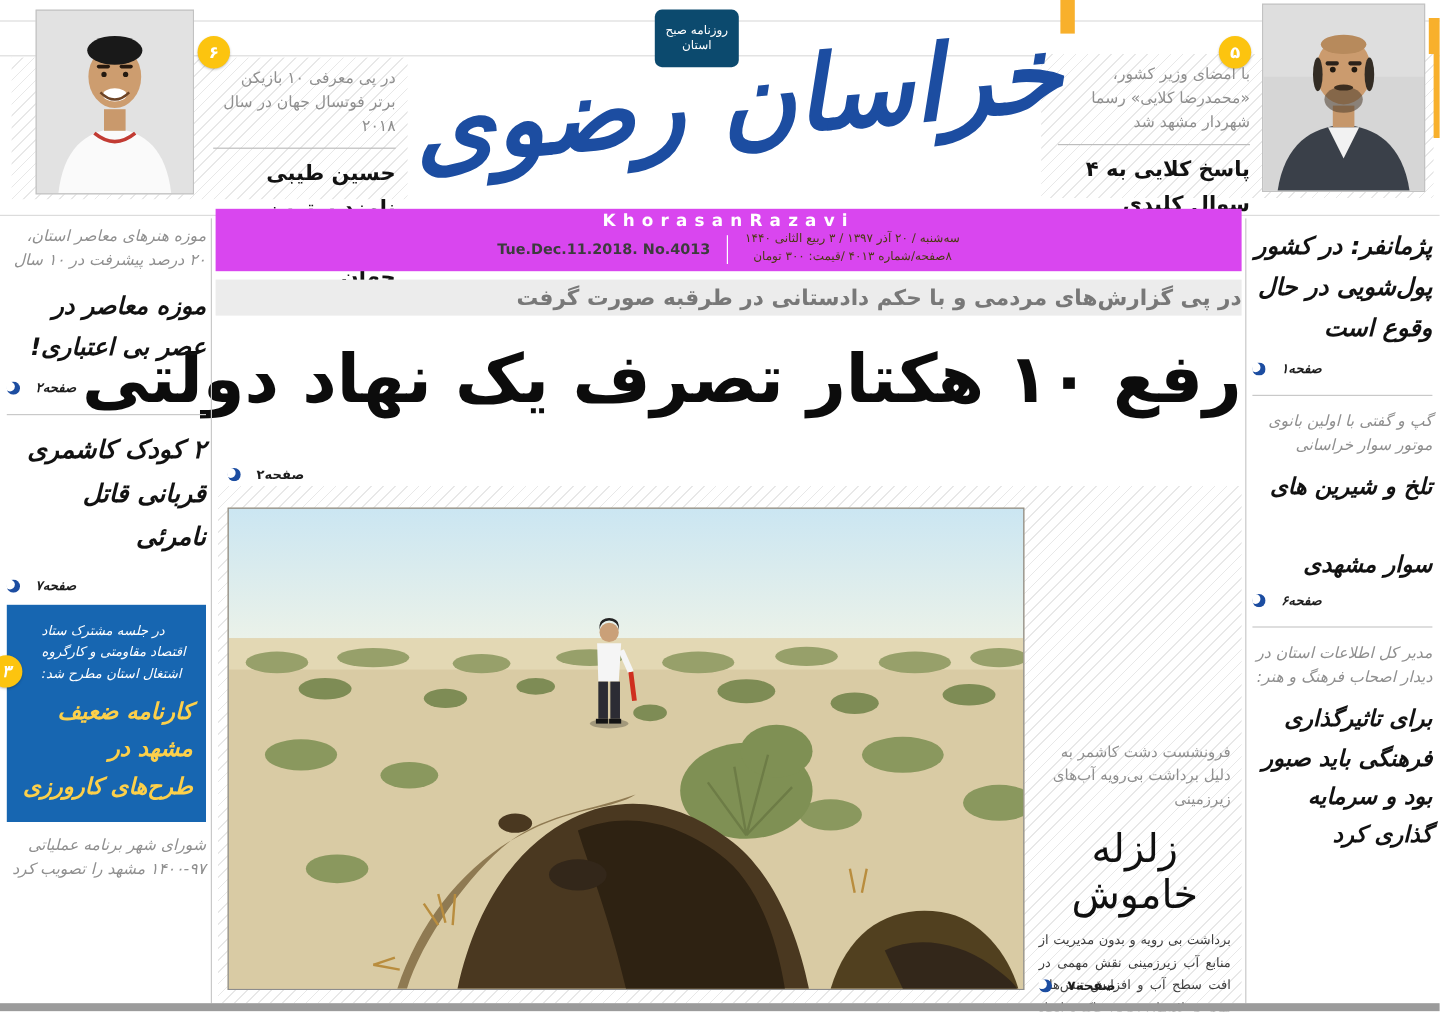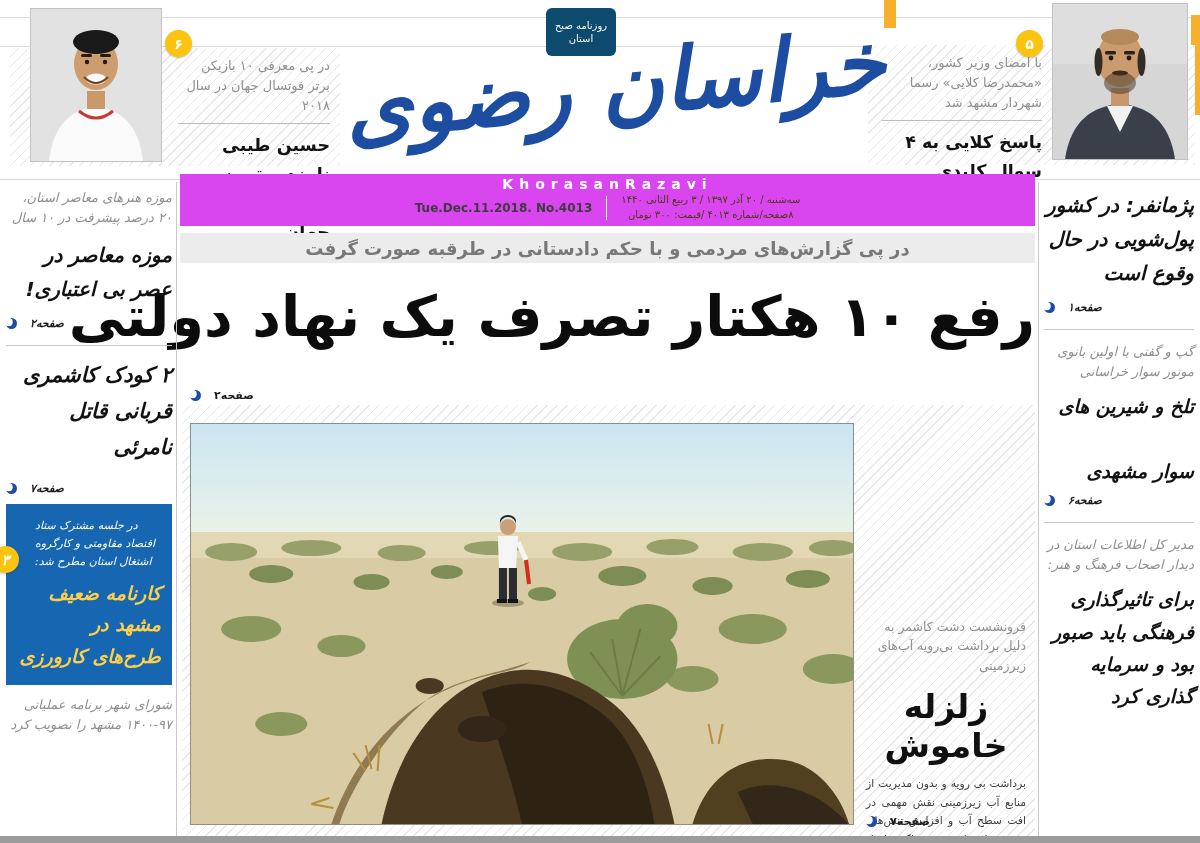--- a/index.html
+++ b/index.html
@@ -27,34 +27,34 @@
         padding:2px;box-sizing:border-box;z-index:4;}
   
   .orange-strip{position:absolute;left:180px;top:174px;width:855px;height:52px;background:#d946ef;z-index:2;}
   .latin{text-align:center;color:#fff;font-weight:bold;font-size:14px;letter-spacing:6px;padding-top:2px;direction:ltr;}
   .strip-row{display:flex;align-items:center;justify-content:center;gap:14px;margin-top:1px;}
   .fa-dates{font-size:10px;color:#4a3a12;text-align:center;line-height:1.45;}
   .strip-sep{width:1px;height:24px;background:#fff;}
   .en-date{direction:ltr;font-size:12px;font-weight:bold;color:#3c3c3c;}
   
   .lead-kicker{position:absolute;left:180px;top:233px;width:855px;height:30px;background:#ececec;
-        display:flex;align-items:center;justify-content:center;font-size:18px;font-weight:600;color:#787878;}
+        display:flex;align-items:center;font-size:18px;font-weight:600;color:#787878;}
   .lead-head{position:absolute;left:180px;top:264px;width:855px;text-align:center;font-size:56px;font-weight:800;
         color:#0c0c0c;letter-spacing:-1px;white-space:nowrap;line-height:1.9;}
   
   .pref{display:inline-flex;direction:ltr;align-items:center;gap:13px;}
   .pref b{font-size:11px;color:#1d1d1d;font-weight:bold;}
   .pref-row{text-align:left;}
   
   .center-panel{position:absolute;left:182px;top:405px;width:853px;height:431px;}
   .main-photo{position:absolute;left:8px;top:18px;width:662px;height:400px;border:1px solid #8d8d8d;background:#d9cba4;}
   .main-photo svg{display:block;width:100%;height:100%;}
   .photo-article{position:absolute;left:684px;top:212px;width:160px;height:212px;}
   .pa-kicker{font-size:12.5px;color:#8f8f8f;line-height:1.55;text-align:right;}
-  .pa-head{font-size:33px;font-weight:700;color:#101010;text-align:center;margin-top:12px;}
+  .pa-head{font-size:33px;font-weight:400;color:#101010;text-align:center;margin-top:12px;}
   .pa-body{font-size:10.8px;color:#3e3e3e;line-height:1.72;text-align:justify;margin-top:10px;}
   .pa-pref{position:absolute;left:0;bottom:-2px;}
   
   .col{position:absolute;font-style:italic;}
   .col .kicker{font-size:13px;}
   .col-head{font-size:20px;font-weight:800;color:#121212;line-height:1.7;text-align:right;}
   .col hr{border:0;border-top:1px solid #c9c9c9;margin:12px 0;}
   .hl-pink{background:#f5bac6;padding:0 3px;}
   
   .blue-box{position:relative;background:#1766b1;color:#fff;padding:13px 11px;margin:6px 0 10px 0;}

